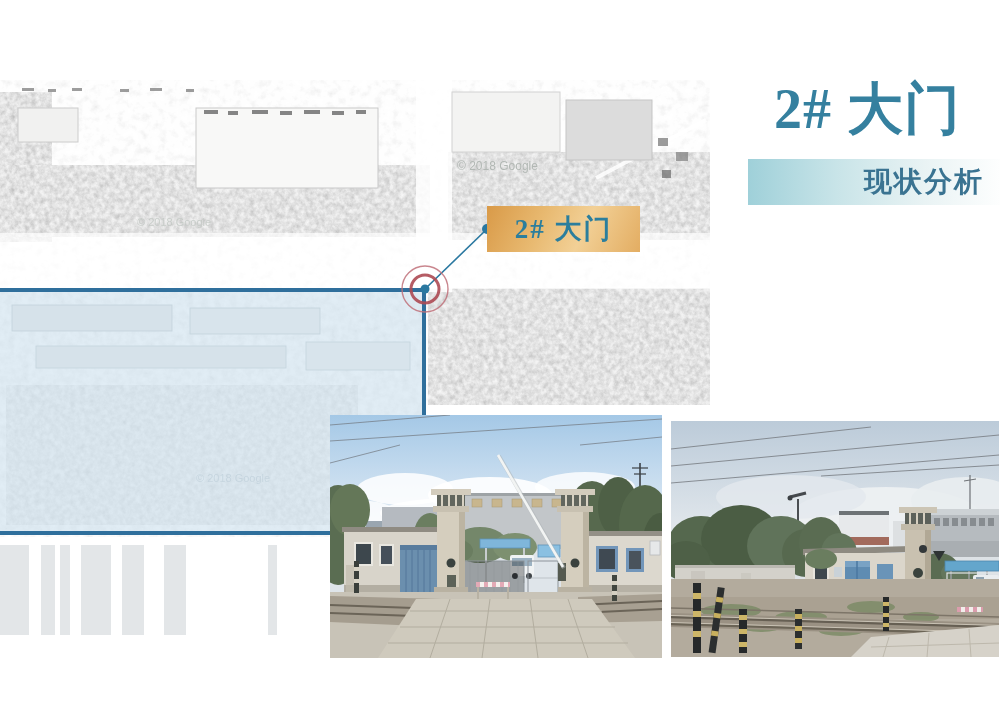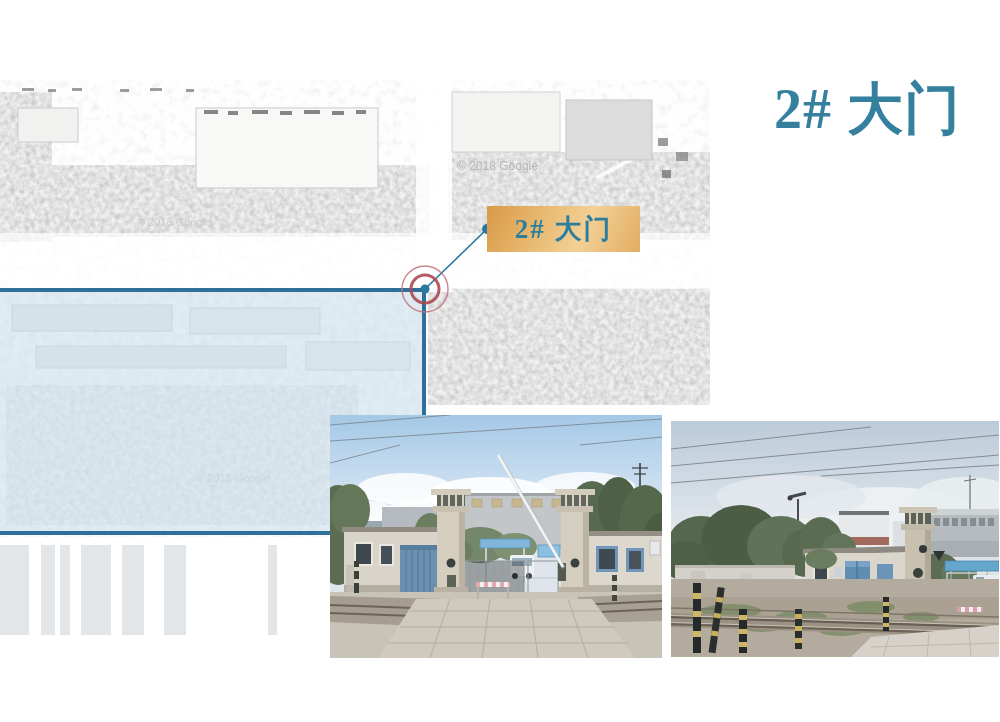--- a/index.html
+++ b/index.html
@@ -139,20 +139,21 @@
     <line x1="425" y1="289" x2="487" y2="229" stroke="#2a78a0" stroke-width="1.6"></line>
     <circle cx="425" cy="289" r="23" fill="none" stroke="#c0717a" stroke-width="1.4" opacity="0.85"></circle>
     <circle cx="425" cy="289" r="14" fill="none" stroke="#ad4a53" stroke-width="3" opacity="0.9"></circle>
     <circle cx="425" cy="289" r="4.5" fill="#2a78a0"></circle>
     <circle cx="487" cy="229" r="5" fill="#2a78a0"></circle>
   </svg>
 
   <div class="abs map-label">2# 大门</div>
 
   <div class="abs page-title">2# 大门</div>
+  <div class="abs subtitle-bar">现状分析</div>
 
   <svg id="photo-front" class="abs photo" width="332" height="243" viewBox="0 0 332 243">
     <defs>
       <linearGradient id="sky1" x1="0" y1="0" x2="0" y2="1">
         <stop offset="0" stop-color="#a4c8e6"></stop>
           <stop offset="0.45" stop-color="#c3daee"></stop>
         <stop offset="1" stop-color="#e9eff5"></stop>
       </linearGradient>
     </defs>
     <rect width="332" height="243" fill="#dfe5ea"></rect>

